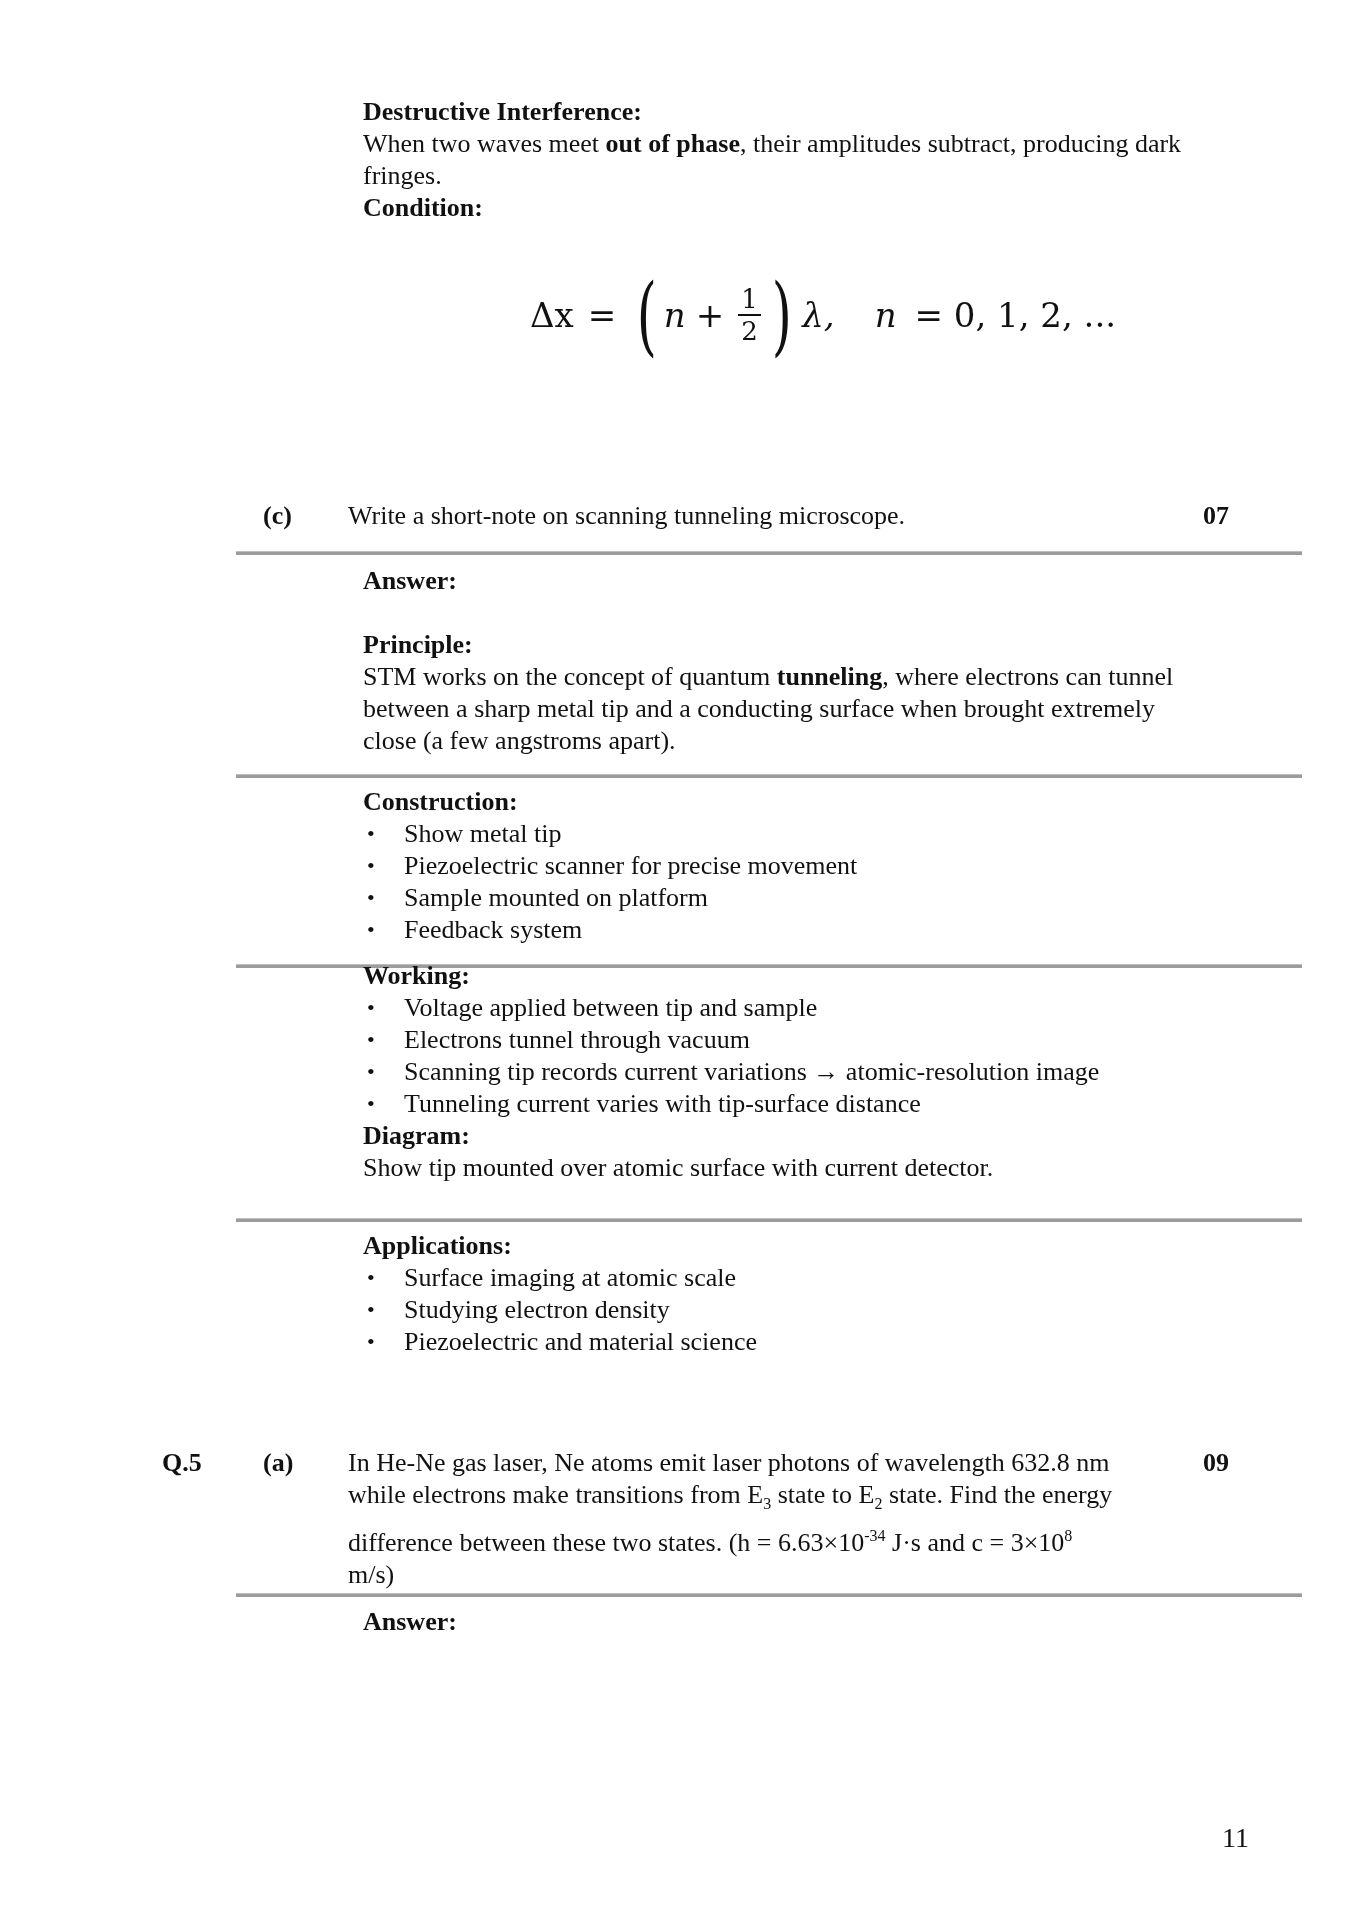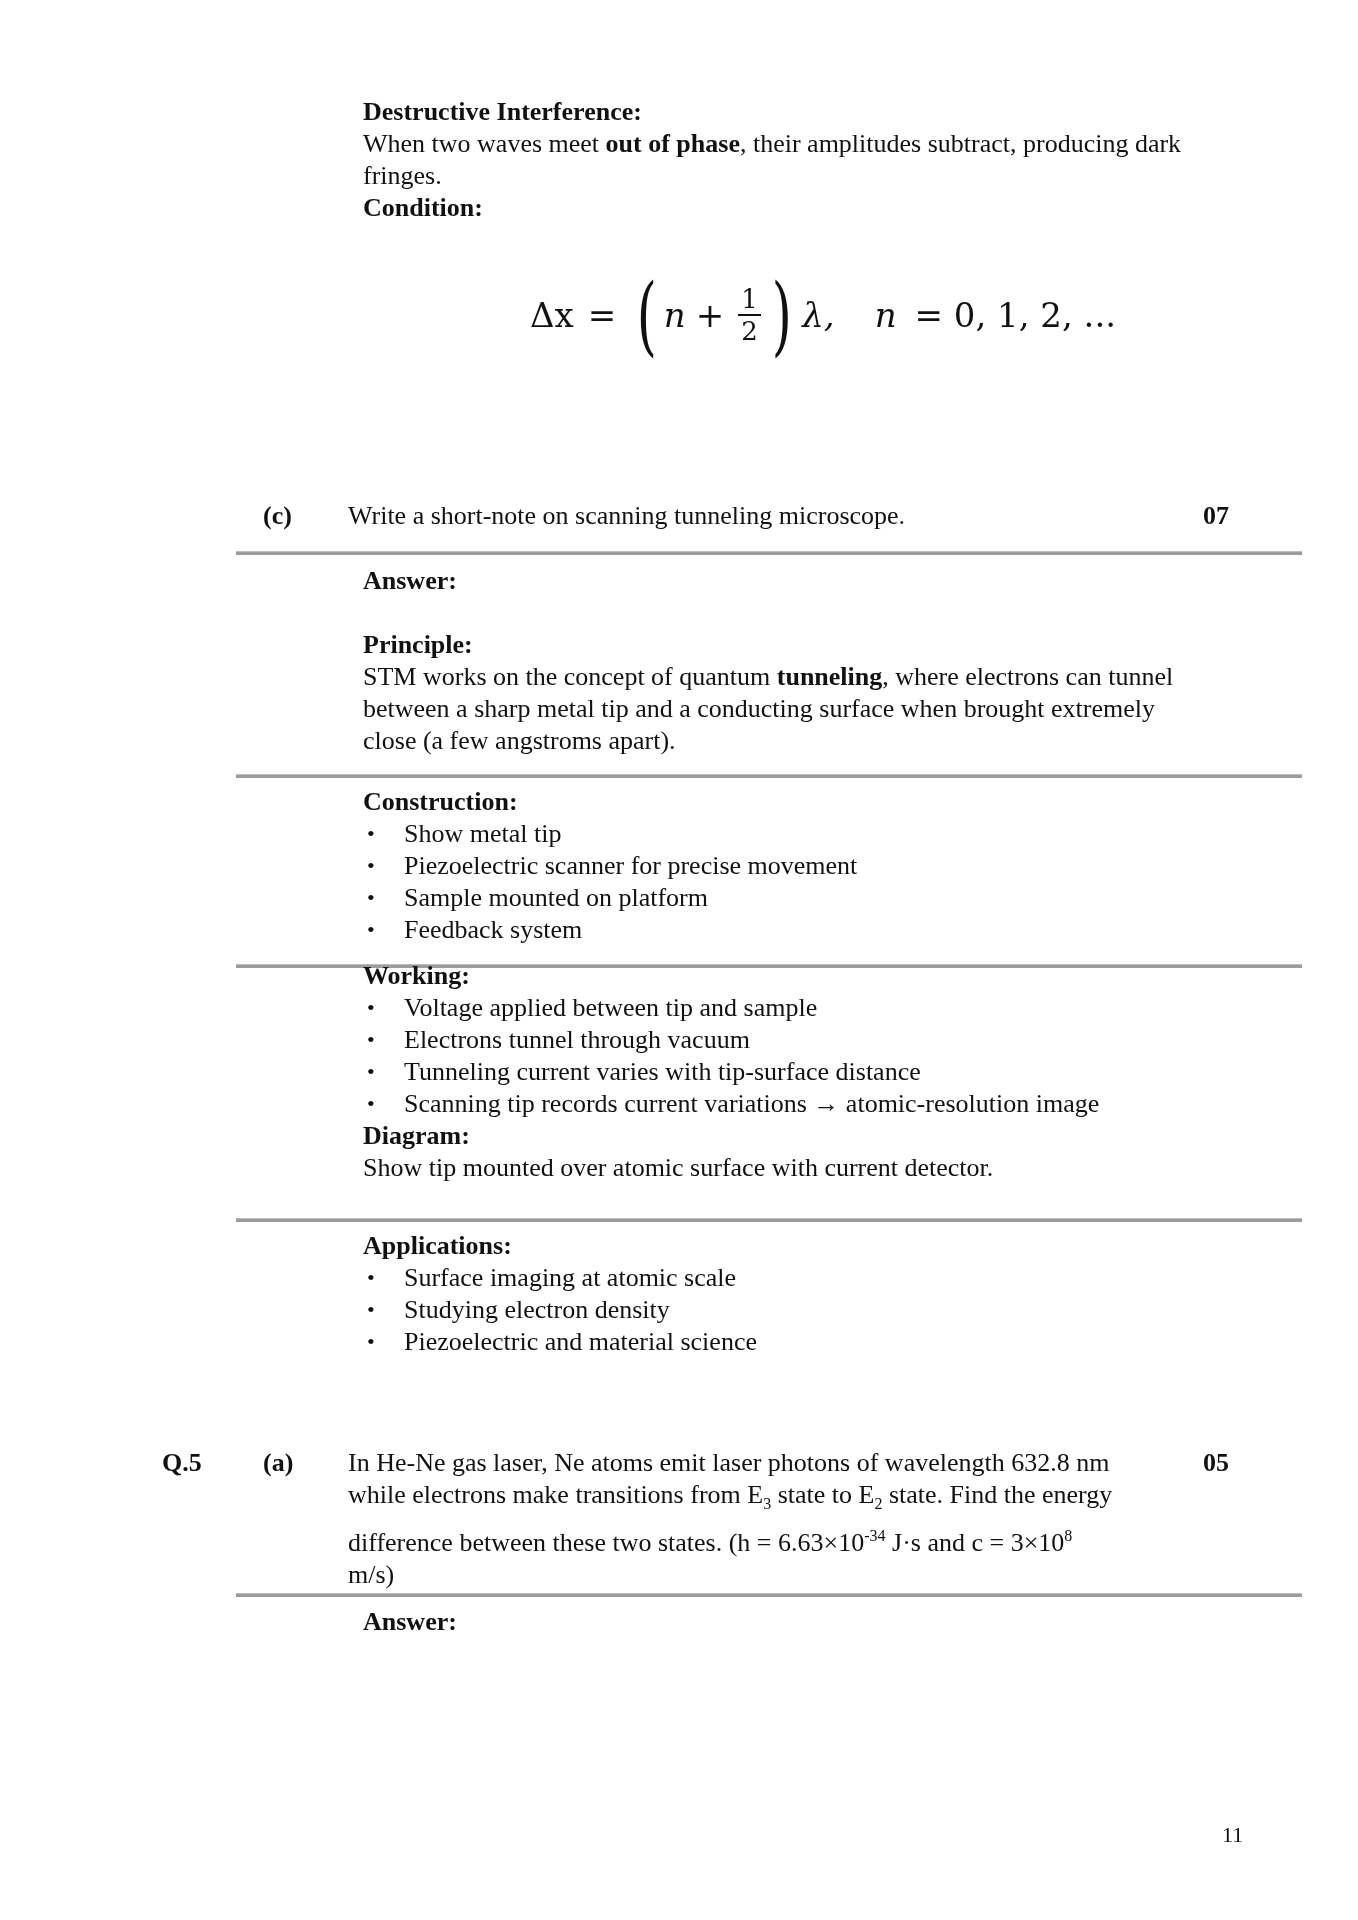--- a/index.html
+++ b/index.html
@@ -77,22 +77,22 @@
   </ul>
 </div>
 
 <div class="rule" style="top:964px;"></div>
 
 <div class="col line" style="top:960px;">
   <div class="b">Working:</div>
   <ul>
     <li>Voltage applied between tip and sample</li>
     <li>Electrons tunnel through vacuum</li>
+    <li>Scanning tip records current variations → atomic-resolution image</li>
     <li>Tunneling current varies with tip-surface distance</li>
-    <li>Scanning tip records current variations → atomic-resolution image</li>
   </ul>
   <div class="b">Diagram:</div>
   <div>Show tip mounted over atomic surface with current detector.</div>
 </div>
 
 <div class="rule" style="top:1218px;"></div>
 
 <div class="col line" style="top:1230px;">
   <div class="b">Applications:</div>
   <ul>
@@ -103,21 +103,21 @@
 </div>
 
 <div class="abs b line" style="left:162px; top:1447px;">Q.5</div>
 <div class="abs b line" style="left:263px; top:1447px;">(a)</div>
 <div class="abs line" style="left:348px; top:1447px; width:820px;">
   <div>In He-Ne gas laser, Ne atoms emit laser photons of wavelength 632.8 nm</div>
   <div><span>while electrons make transitions from E</span><sub>3</sub><span> state to E</span><sub>2</sub><span> state. Find the energy</span></div>
   <div><span>difference between these two states. (h = 6.63×10</span><sup>-34</sup><span> J·s and c = 3×10</span><sup>8</sup></div>
   <div>m/s)</div>
 </div>
-<div class="abs b line" style="left:1203px; top:1447px;">05</div>
+<div class="abs b line" style="left:1203px; top:1447px;">09</div>
 
 <div class="rule" style="top:1593px;"></div>
 
 <div class="col line" style="top:1606px;">
   <div class="b">Answer:</div>
 </div>
 
-<div class="abs" style="left:1222px; top:1822px; font-size:22px;">11</div>
+<div class="abs" style="left:1222px; top:1822px; font-size:28px;">11</div>
 
 </body></html>

